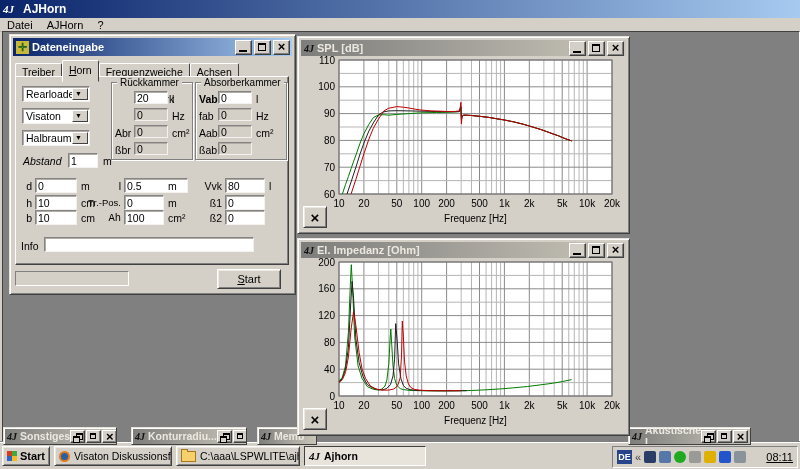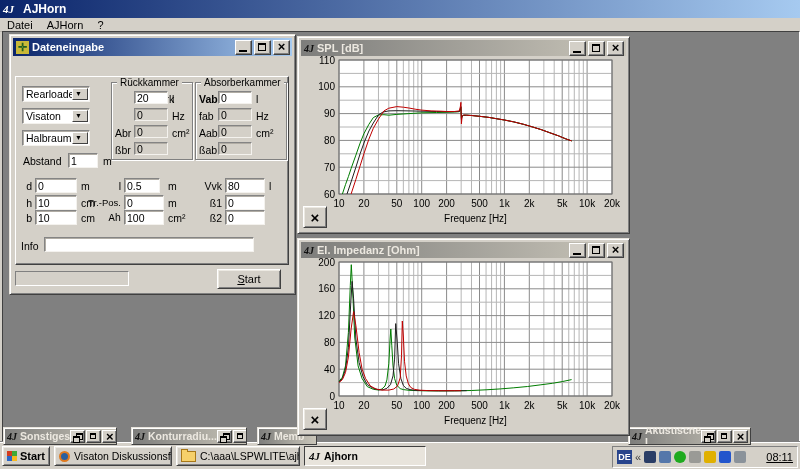--- a/index.html
+++ b/index.html
@@ -124,37 +124,43 @@
       <div class="tbar active" style="height:18px;">
         <span class="dlg-icon">✛</span>
         <span>Dateneingabe</span>
         <span class="tb-btns">
           <span class="wb wb-min"></span>
           <span class="wb wb-max"></span>
           <span class="wb wb-close"></span>
         </span>
       </div>
 
+      <div class="tabs" style="top:25px;">
+        <span class="tab"><u>T</u>reiber</span>
+        <span class="tab active"><u>H</u>orn</span>
+        <span class="tab"><u>F</u>requenzweiche</span>
+        <span class="tab"><u>A</u>chsen</span>
+      </div>
 
       <div class="page">
 
         <div class="combo" style="left:6px;top:9px;">
           <span class="cval">Rearloaded</span>
           <span class="cbtn"></span>
         </div>
         <div class="combo" style="left:6px;top:31px;">
           <span class="cval">Visaton</span>
           <span class="cbtn"></span>
         </div>
         <div class="combo" style="left:6px;top:53px;">
           <span class="cval">Halbraum</span>
           <span class="cbtn"></span>
         </div>
 
-        <span class="lbl" style="left:7px;top:78px;">Abstand</span>
+        <span class="lbl" style="left:7px;top:78px;font-style:italic;">Abstand</span>
         <input class="fld" style="left: 52px; top: 76px; width: 30px;" value="1">
         <span class="lbl" style="left:87px;top:78px;">m</span>
 
         <div class="grp" style="left:95px;top:5px;width:80px;height:76px;">
           <span class="grp-title">Rückkammer</span>
           <span class="lbl" style="left:3px;top:10px;margin-left:44px;">Vrk</span>
           <input class="fld" style="left: 22px; top: 8px; width: 34px; height: 13px;" value="20">
           <span class="lbl" style="left:60px;top:10px;">l</span>
           <span class="lbl" style="left:3px;top:27px;margin-left:40px;">fbr</span>
           <input class="fld dis" style="left: 22px; top: 25px; width: 34px; height: 13px;" value="0">
@@ -178,21 +184,21 @@
           <input class="fld dis" style="left: 22px; top: 42px; width: 34px; height: 13px;" value="0">
           <span class="lbl" style="left:60px;top:44px;">cm²</span>
           <span class="lbl" style="left:3px;top:61px;">ßab</span>
           <input class="fld dis" style="left: 22px; top: 59px; width: 34px; height: 13px;" value="0">
         </div>
 
         <span class="lbl r" style="left:4px;top:103px;width:12px;">d</span>
         <input class="fld" style="left: 19px; top: 101px; width: 42px;" value="0">
         <span class="lbl" style="left:65px;top:103px;">m</span>
         <span class="lbl r" style="left:68px;top:103px;width:37px;">l</span>
-        <input class="fld" style="left: 108px; top: 101px; width: 36px;" value="0.5">
+        <input class="fld" style="left: 108px; top: 101px; width: 64px;" value="0.5">
         <span class="lbl" style="left:152px;top:103px;">m</span>
         <span class="lbl r" style="left:178px;top:103px;width:28px;">Vvk</span>
         <input class="fld" style="left: 209px; top: 101px; width: 40px;" value="80">
         <span class="lbl" style="left:253px;top:103px;">l</span>
 
         <span class="lbl r" style="left:4px;top:120px;width:12px;">h</span>
         <input class="fld" style="left: 19px; top: 118px; width: 42px;" value="10">
         <span class="lbl" style="left:65px;top:120px;">cm</span>
         <span class="lbl r" style="left:68px;top:120px;width:37px;font-size:9.5px;">Tr.-Pos.</span>
         <input class="fld" style="left: 108px; top: 118px; width: 40px;" value="0">

